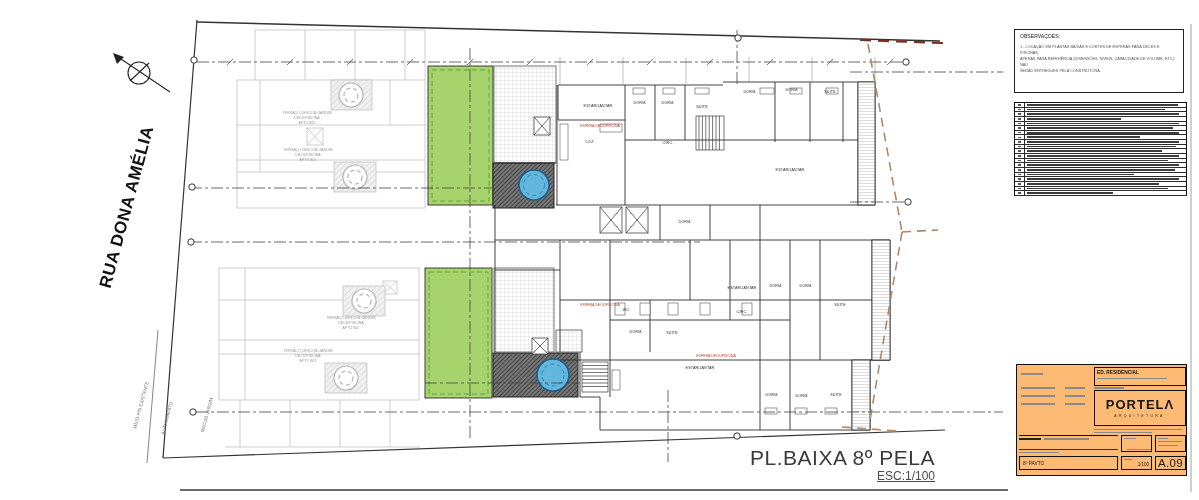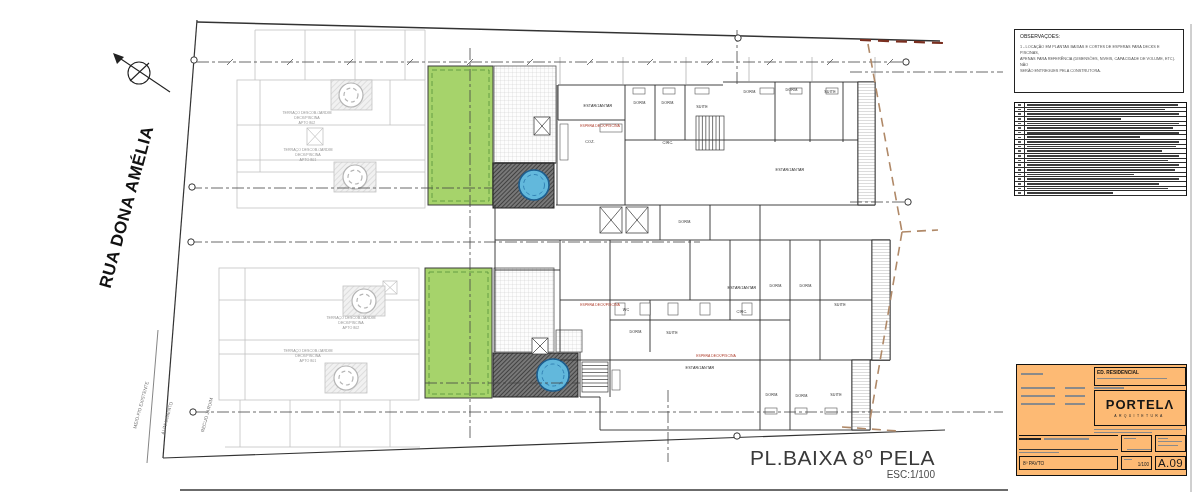--- a/index.html
+++ b/index.html
@@ -19,21 +19,21 @@
   .street-label{position:absolute;left:127px;top:207px;
       transform:translate(-50%,-50%) rotate(-75deg);
       font-size:17px;font-weight:bold;color:#111;letter-spacing:.5px;white-space:nowrap;}
   .site-label{position:absolute;font-size:6px;color:#6f6f6f;white-space:nowrap;}
   .site-label.curb{left:141px;top:405px;transform:translate(-50%,-50%) rotate(-75deg) scale(.78);}
   .site-label.align{left:167px;top:418px;transform:translate(-50%,-50%) rotate(-75deg) scale(.78);}
   .site-label.setback{left:207px;top:415px;transform:translate(-50%,-50%) rotate(-75deg) scale(.78);}
 
   .sheet-title{position:absolute;right:264px;top:446px;font-size:21px;color:#3a3a3a;
                letter-spacing:.5px;white-space:nowrap;}
-  .sheet-scale{position:absolute;right:264px;top:469px;font-size:10px;color:#4a4a4a;}
+  .sheet-scale{position:absolute;right:264px;top:469px;font-size:12px;color:#4a4a4a;text-decoration:underline;}
 
   
   .obs-box{position:absolute;left:1014px;top:29px;width:170px;height:64px;
            border:1px solid #222;background:#fff;box-sizing:border-box;padding:4px 5px;}
   .obs-title{font-size:6px;transform:scale(.85);transform-origin:0 0;color:#222;width:117%;}
   .obs-lines{font-size:6px;transform:scale(.64);transform-origin:0 0;width:156%;
              color:#555;line-height:1.6;margin-top:4px;}
 
   .rev-table{position:absolute;left:1014px;top:102px;width:173px;height:94px;
              border:1px solid #111;box-sizing:border-box;background:#fff;}

